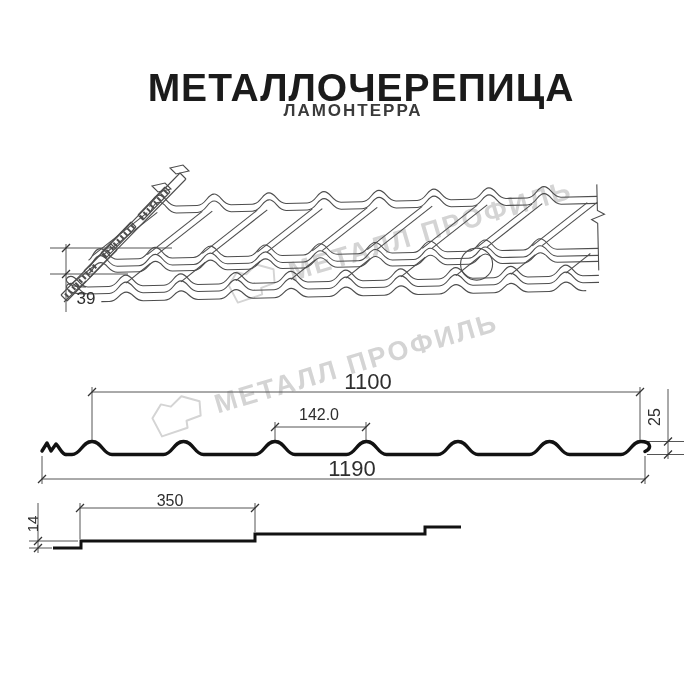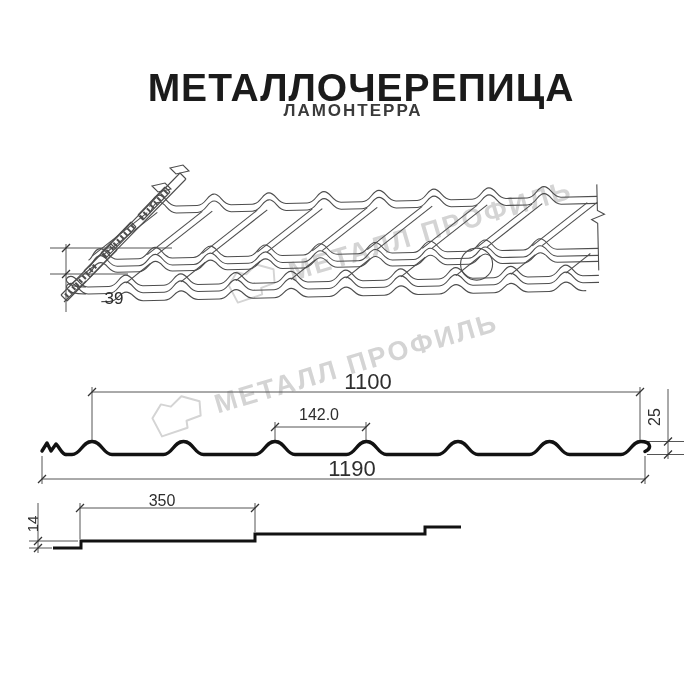--- a/index.html
+++ b/index.html
@@ -133,20 +133,20 @@
     </g>
 
     <g stroke="#121212" stroke-width="3" fill="none" stroke-linejoin="miter">
       <path d="M53,548 L81,548 L81,541 L255,541 L255,534 L425,534 L425,527 L461,527"></path>
     </g>
   </svg>
 
   <div class="title">МЕТАЛЛОЧЕРЕПИЦА</div>
   <div class="subtitle">ЛАМОНТЕРРА</div>
 
-  <div class="dim" style="left:86px;top:298px;font-size:17px;margin-left:28px;">39</div>
+  <div class="dim" style="left:86px;top:298px;font-size:17px;">39</div>
   <div class="dim" style="left:368px;top:382px;font-size:22px;">1100</div>
   <div class="dim" style="left:319px;top:415px;">142.0</div>
   <div class="dim rot" style="left:655px;top:417px;">25</div>
   <div class="dim" style="left:352px;top:469px;font-size:22px;">1190</div>
-  <div class="dim" style="left:162px;top:501px;">350</div>
+  <div class="dim" style="left:170px;top:501px;">350</div>
   <div class="dim rot" style="left:32px;top:524px;font-size:15px;">14</div>
 </div>
 
 </body></html>

